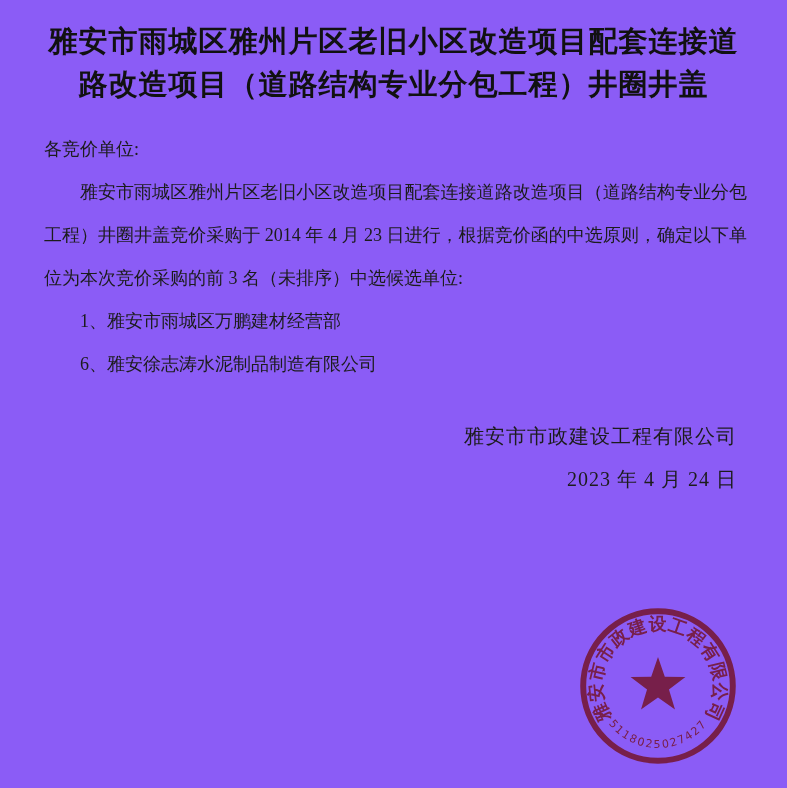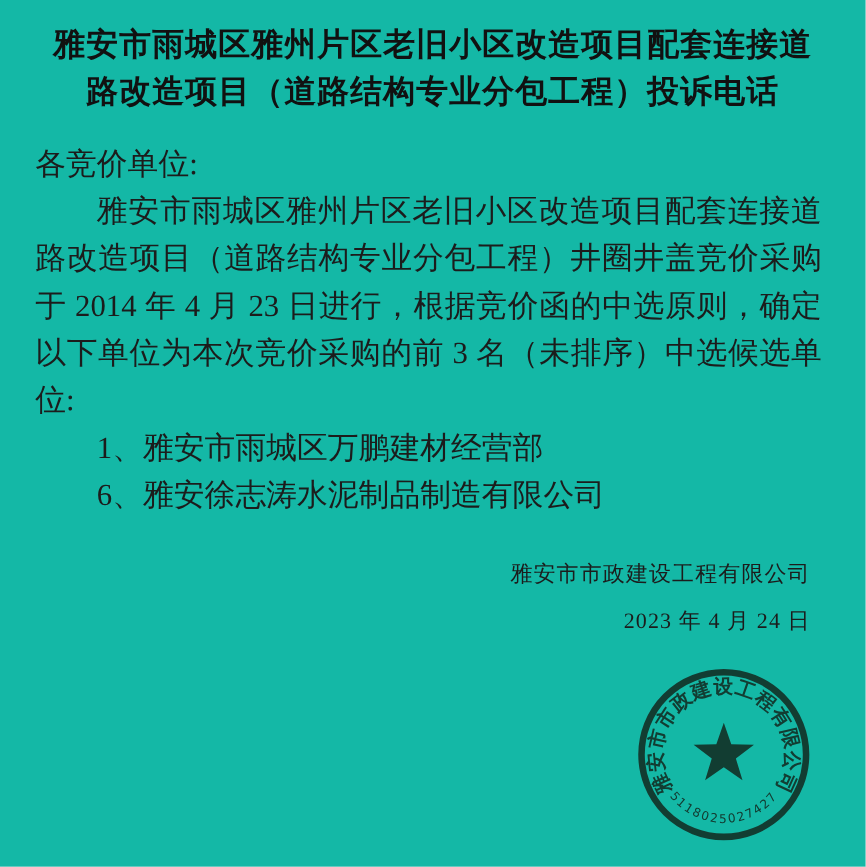--- a/index.html
+++ b/index.html
@@ -5,38 +5,38 @@
   html, body {
     margin: 0;
     padding: 0;
     background: #e8e8e8;
   }
   .page {
     position: relative;
     width: 787px;
     height: 788px;
     margin: 0 auto;
-    background: #14b8a6;
+    background: #8b5cf6;
     overflow: hidden;
     font-family: "Liberation Serif", "DejaVu Serif", serif;
     color: #1c1c1c;
   }
   .title {
     padding-top: 20px;
     text-align: center;
     font-family: "Liberation Sans", "DejaVu Sans", sans-serif;
     font-weight: 700;
     font-size: 29px;
     line-height: 43px;
     color: #111;
     letter-spacing: 1px;
   }
   .body-block {
-    margin: 22px 40px 0 32px;
-    font-size: 28px;
+    margin: 22px 40px 0 44px;
+    font-size: 18px;
     line-height: 43px;
   }
   .salutation {
     margin: 0;
   }
   .para {
     margin: 0;
     text-indent: 2em;
     text-align: justify;
   }
@@ -83,21 +83,21 @@
     letter-spacing: 2px;
   }
 </style>
 </head>
 <body>
 
 <div class="page">
 
   <div class="title">
     <div>雅安市雨城区雅州片区老旧小区改造项目配套连接道</div>
-    <div>路改造项目（道路结构专业分包工程）投诉电话</div>
+    <div>路改造项目（道路结构专业分包工程）井圈井盖</div>
   </div>
 
   <div class="body-block">
     <p class="salutation">各竞价单位:</p>
     <p class="para">雅安市雨城区雅州片区老旧小区改造项目配套连接道路改造项目（道路结构专业分包工程）井圈井盖竞价采购于 2014 年 4 月 23 日进行，根据竞价函的中选原则，确定以下单位为本次竞价采购的前 3 名（未排序）中选候选单位:</p>
     <div>
       <p class="candidate">1、雅安市雨城区万鹏建材经营部</p>
       <p class="candidate">6、雅安徐志涛水泥制品制造有限公司</p>
     </div>
   </div>

